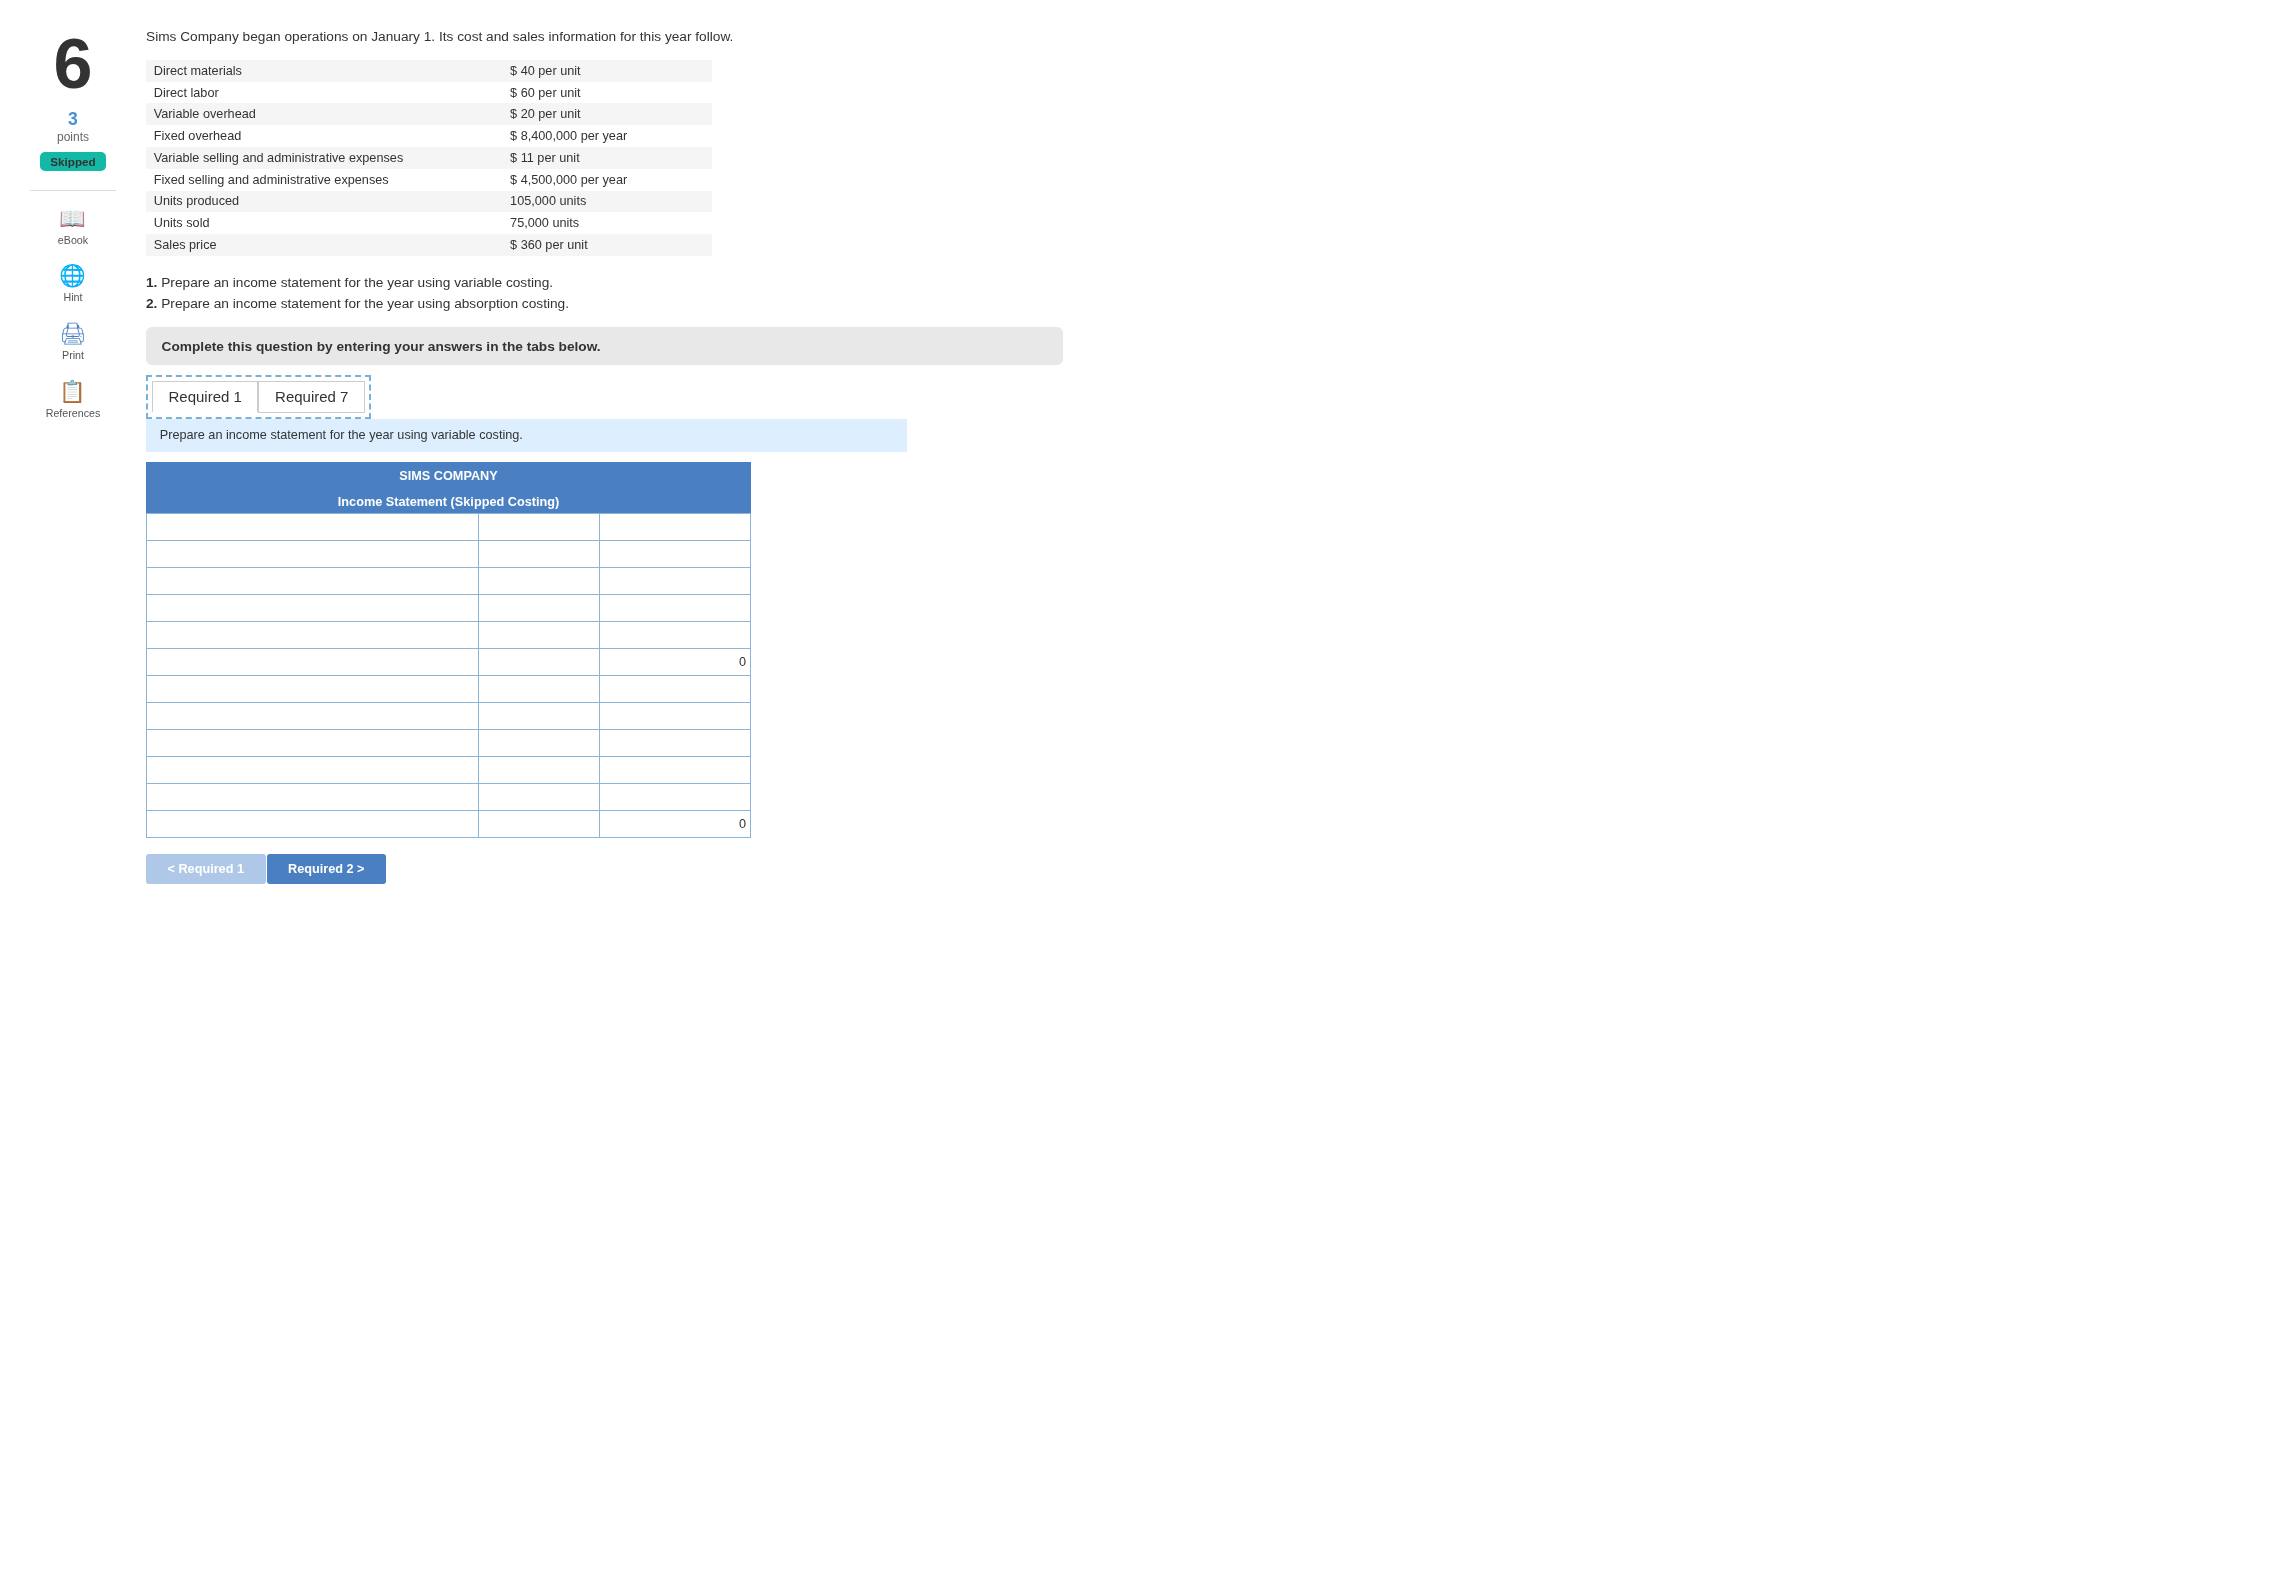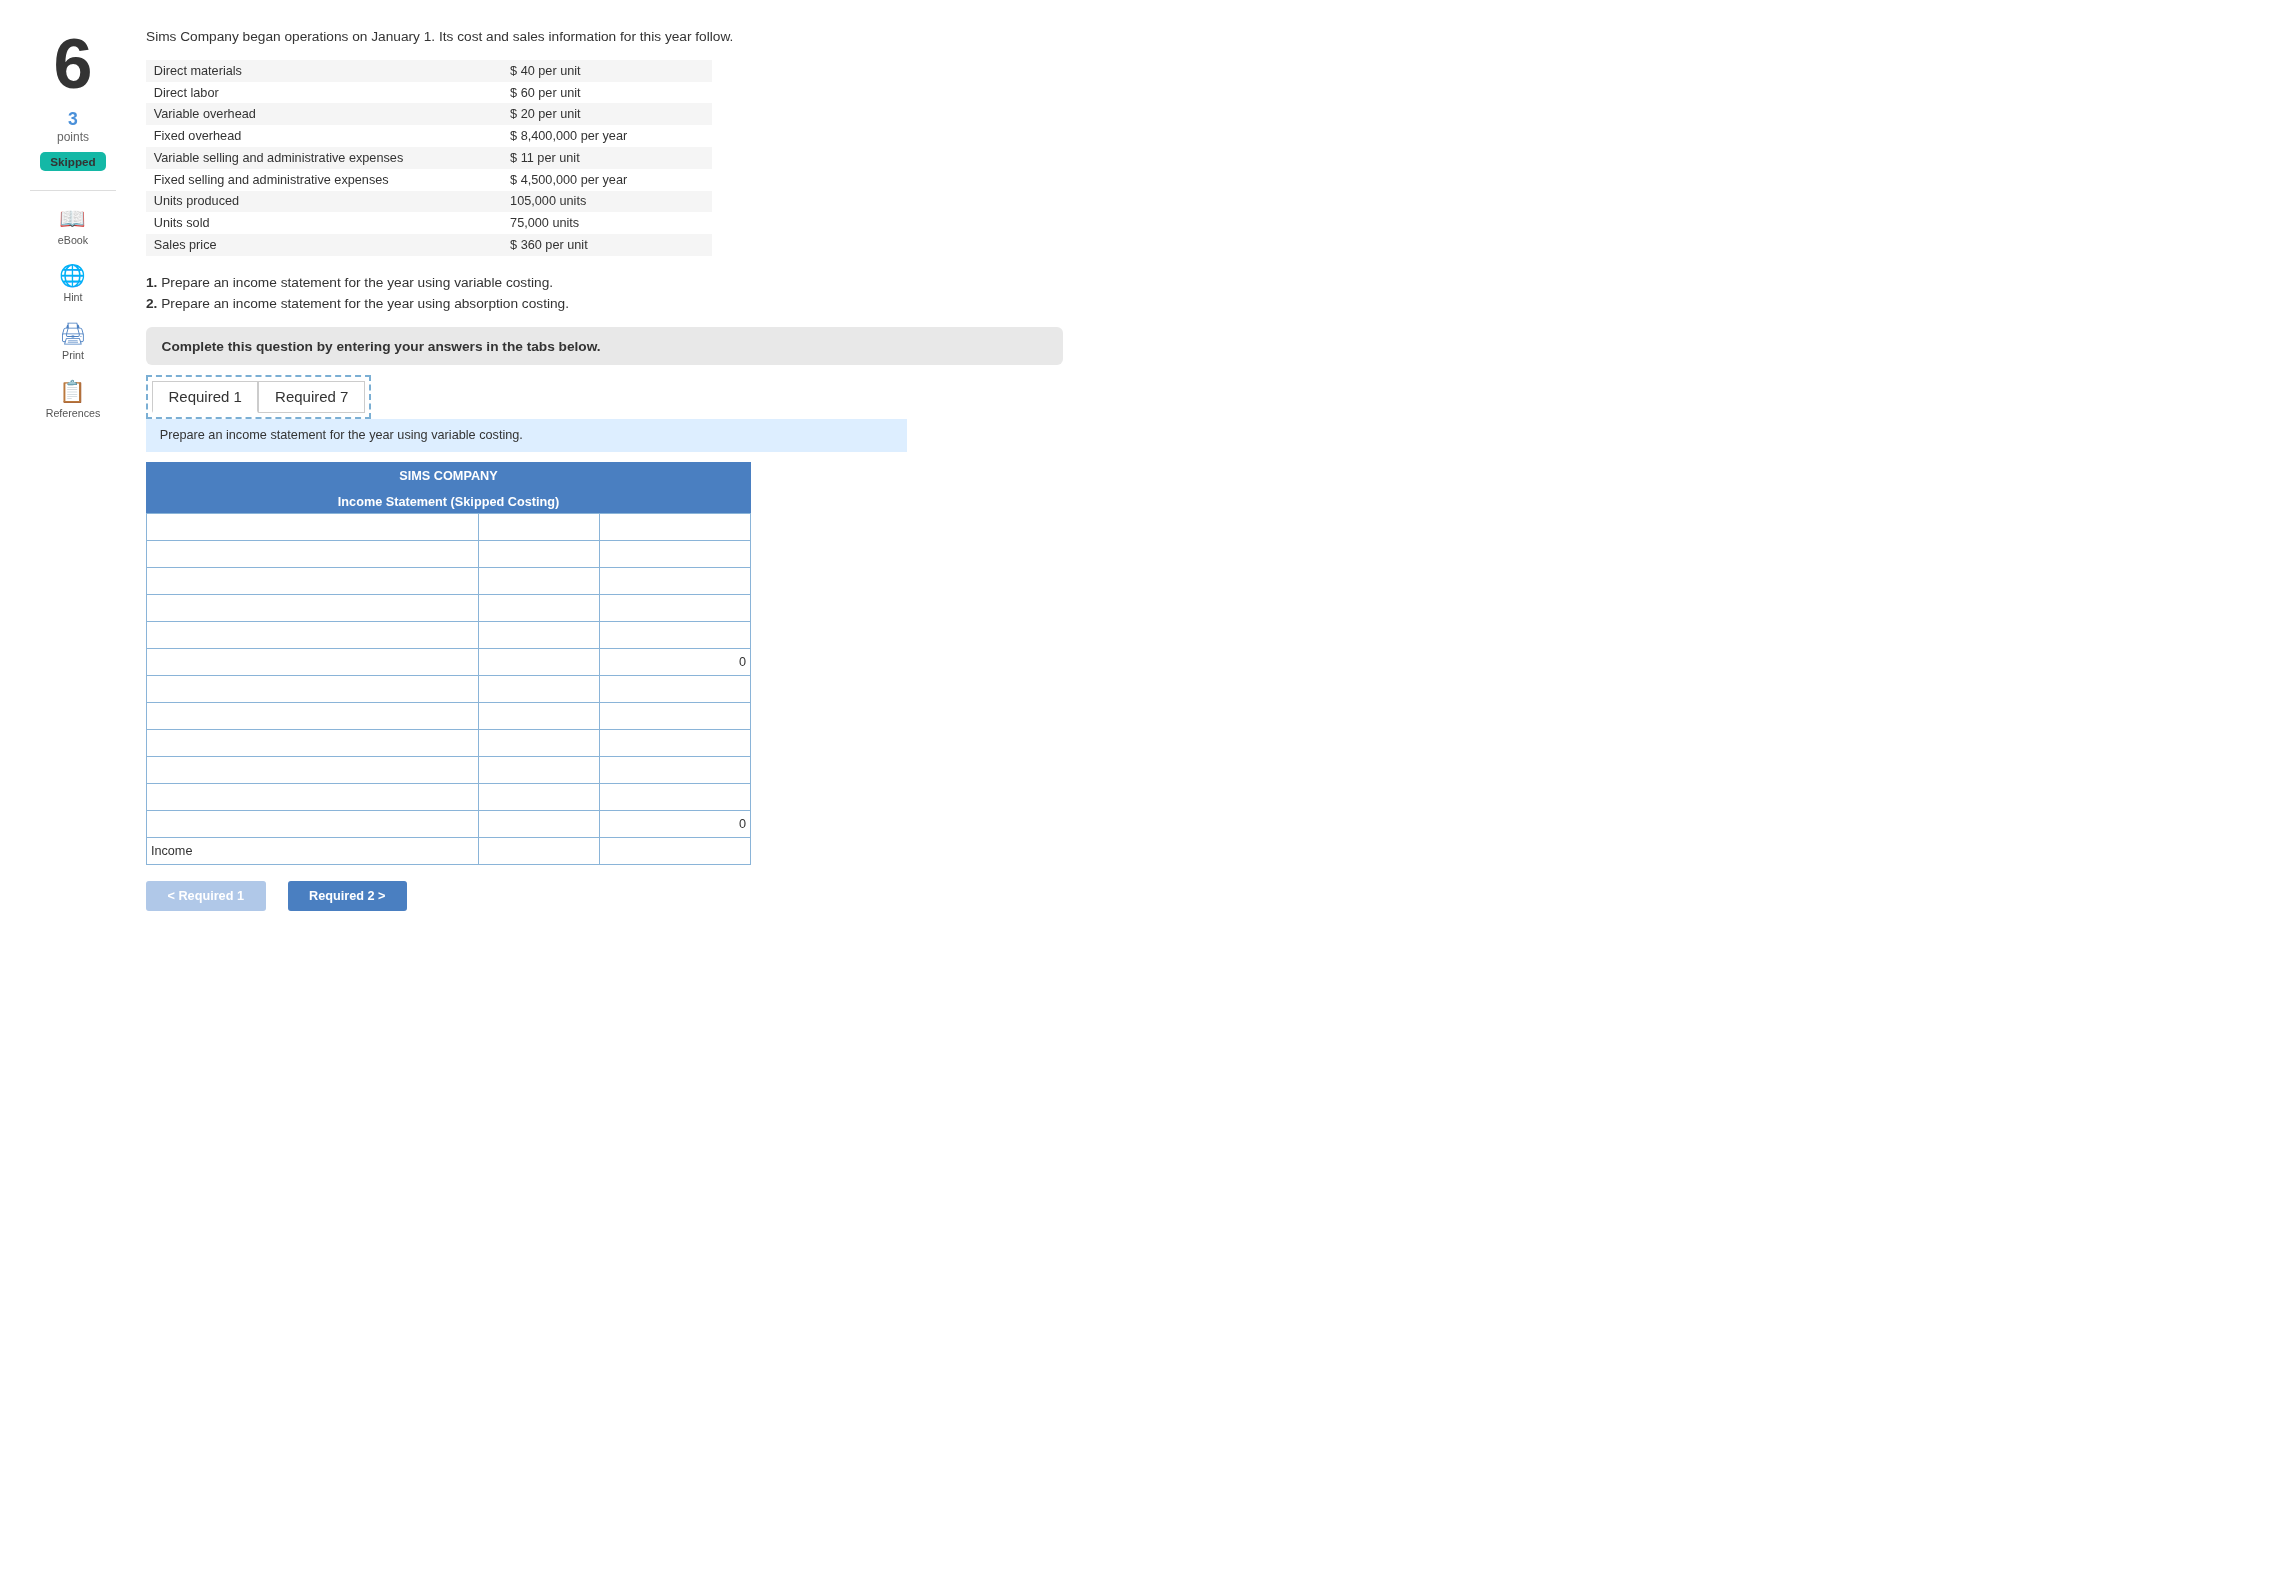--- a/index.html
+++ b/index.html
@@ -189,21 +189,21 @@
     .income-table input[type="text"] {
       width: 100%;
       border: none;
       outline: none;
       font-size: 12.7px;
       background: transparent;
       padding: 0 2px;
     }
     .bottom-nav {
       display: flex;
-      gap: 22px;
+      gap: 1px;
       margin-top: 15.6px;
     }
     .nav-btn {
       padding: 7.8px 21.5px;
       font-size: 12.7px;
       font-weight: bold;
       border: none;
       cursor: pointer;
       border-radius: 2.9px;
     }
@@ -392,25 +392,20 @@
               <td class="mid-cell"><input type="text" style=""></td>
               <td class="value-cell"><input type="text" style=""></td>
             </tr>
 
             <tr>
               <td class="label-cell"><input type="text" style=""></td>
               <td class="mid-cell"><input type="text" style=""></td>
               <td class="value-static">0</td>
             </tr>
 
-            <tr>
-              <td class="label-cell">Income</td>
-              <td class="mid-cell"><input type="text" style=""></td>
-              <td class="value-cell"><input type="text" style=""></td>
-            </tr>
           </tbody>
         </table>
       </div>
 
       
       <div class="bottom-nav">
         <button class="nav-btn nav-btn-prev">&lt; Required 1</button>
         <button class="nav-btn nav-btn-next">Required 2 &gt;</button>
       </div>
     </div>

